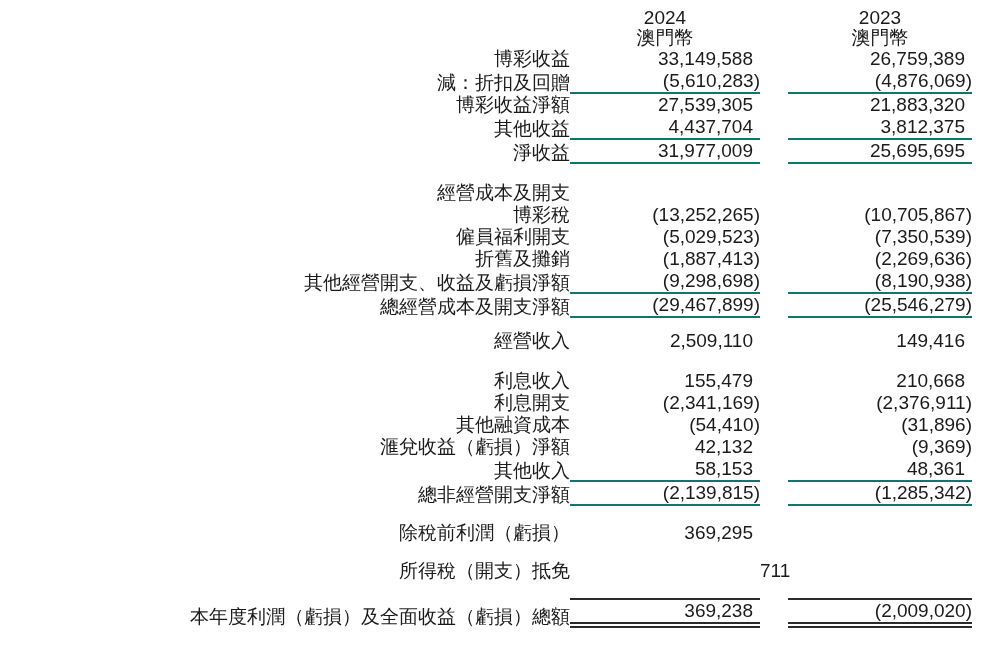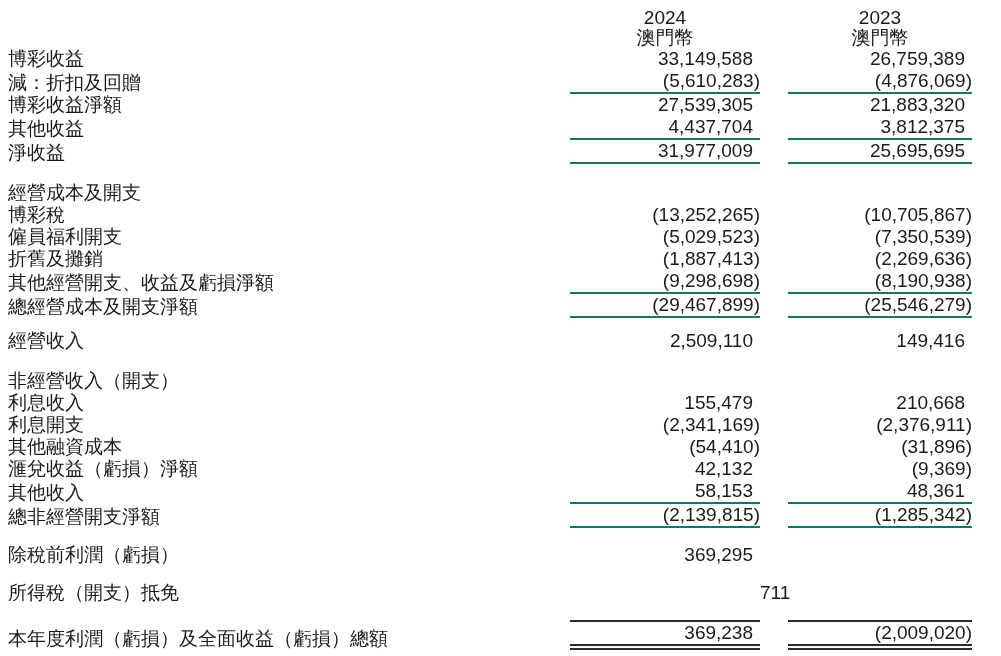--- a/index.html
+++ b/index.html
@@ -22,21 +22,21 @@
   .row {
     display: grid;
     grid-template-columns: 562px 190px 28px 184px;
     min-height: 22px;
     line-height: 22px;
     align-items: end;
   }
   .row.header-row { min-height: 20px; line-height: 20px; }
   .cell { box-sizing: border-box; white-space: nowrap; }
   .cell.label {
-    text-align: left;
+    text-align: right;
     overflow: hidden;
   }
   .cell.val {
     text-align: right;
     padding-right: 7px;
     font-variant-numeric: tabular-nums;
   }
   .cell.val.neg { padding-right: 0; }
   .cell.center { text-align: center; padding-right: 0; }
   .cell.gap { }
@@ -134,26 +134,20 @@
   </div>
       <div class="spacer" style="height: 12px;"></div>
       <div class="row">
     <div class="cell label">經營收入</div>
     <div class="cell val">2,509,110</div>
     <div class="cell gap"></div>
     <div class="cell val">149,416</div>
   </div>
       <div class="spacer" style="height: 18px;"></div>
       <div class="row">
-    <div class="cell label">非經營收入（開支）</div>
-    <div class="cell val"></div>
-    <div class="cell gap"></div>
-    <div class="cell val"></div>
-  </div>
-      <div class="row">
     <div class="cell label">利息收入</div>
     <div class="cell val">155,479</div>
     <div class="cell gap"></div>
     <div class="cell val">210,668</div>
   </div>
       <div class="row">
     <div class="cell label">利息開支</div>
     <div class="cell val neg">(2,341,169)</div>
     <div class="cell gap"></div>
     <div class="cell val neg">(2,376,911)</div>

